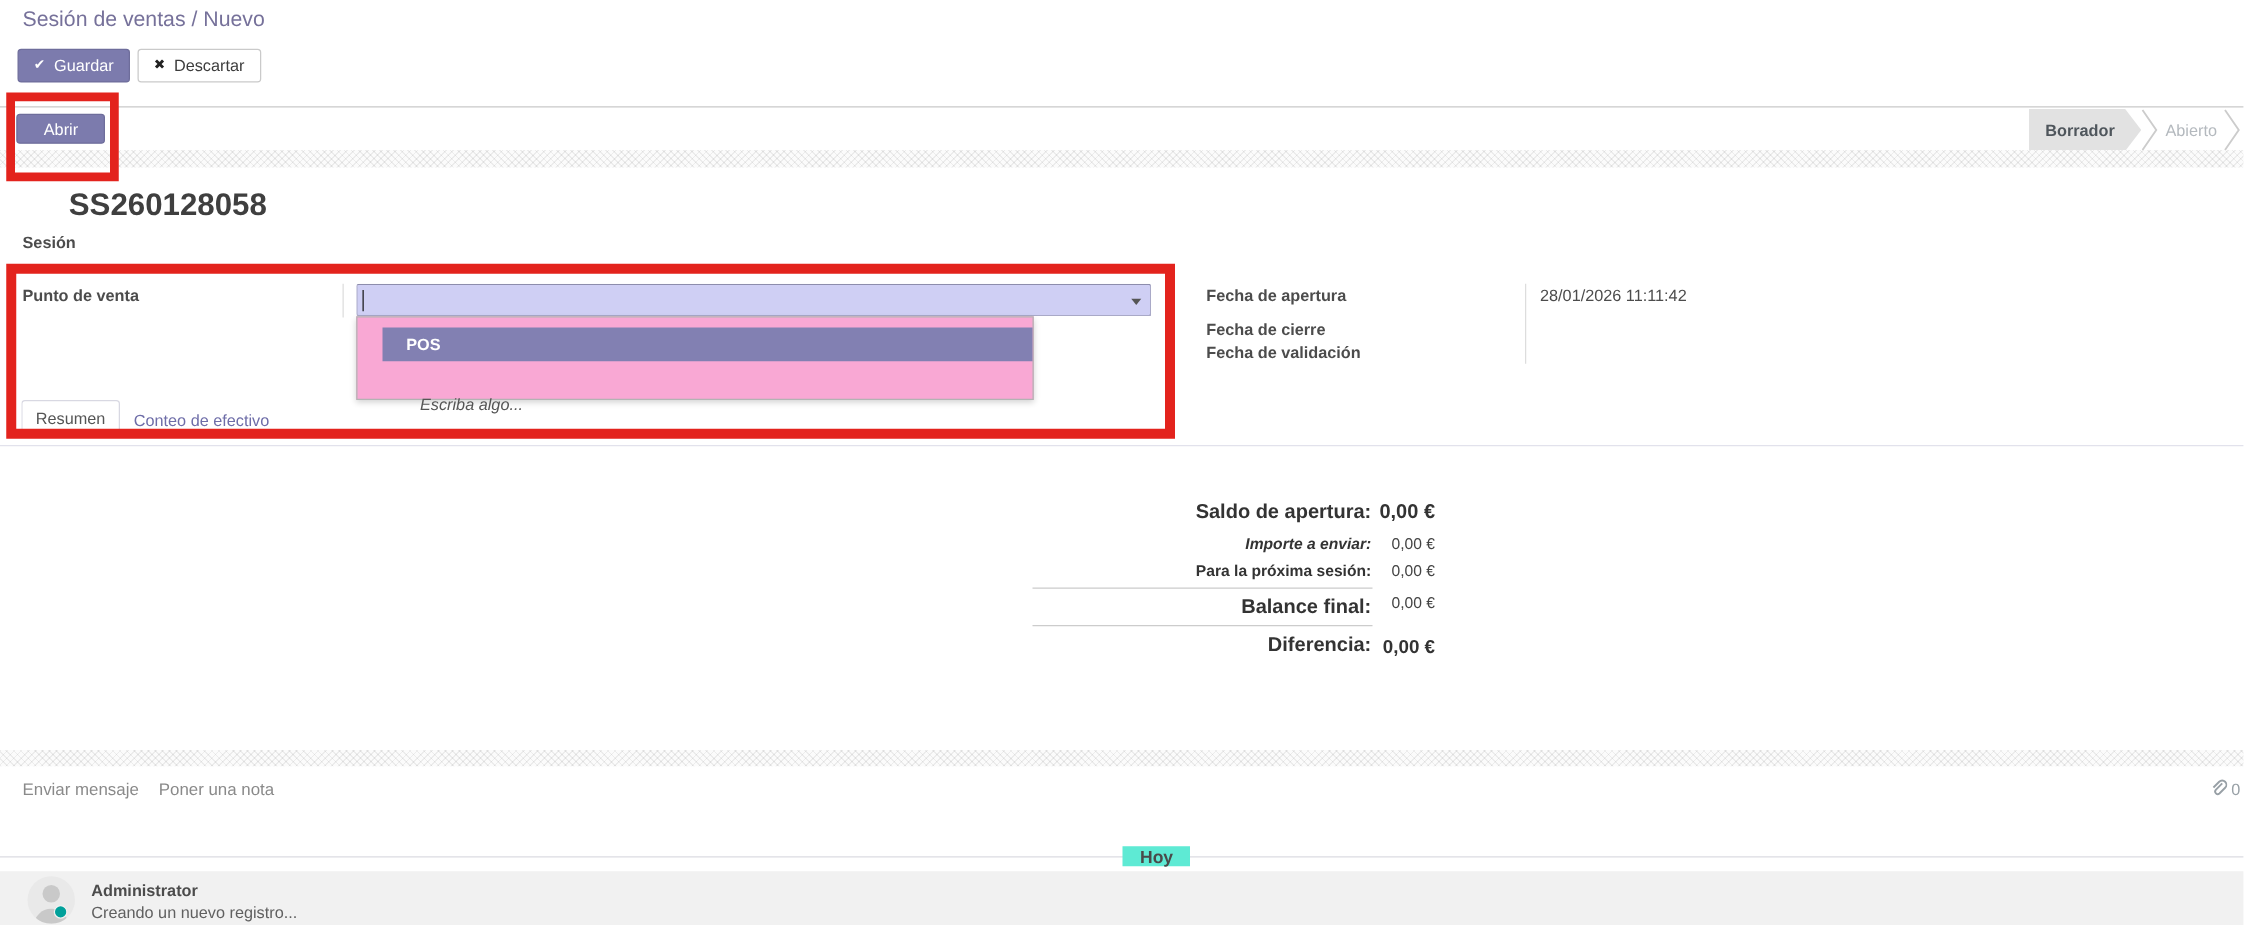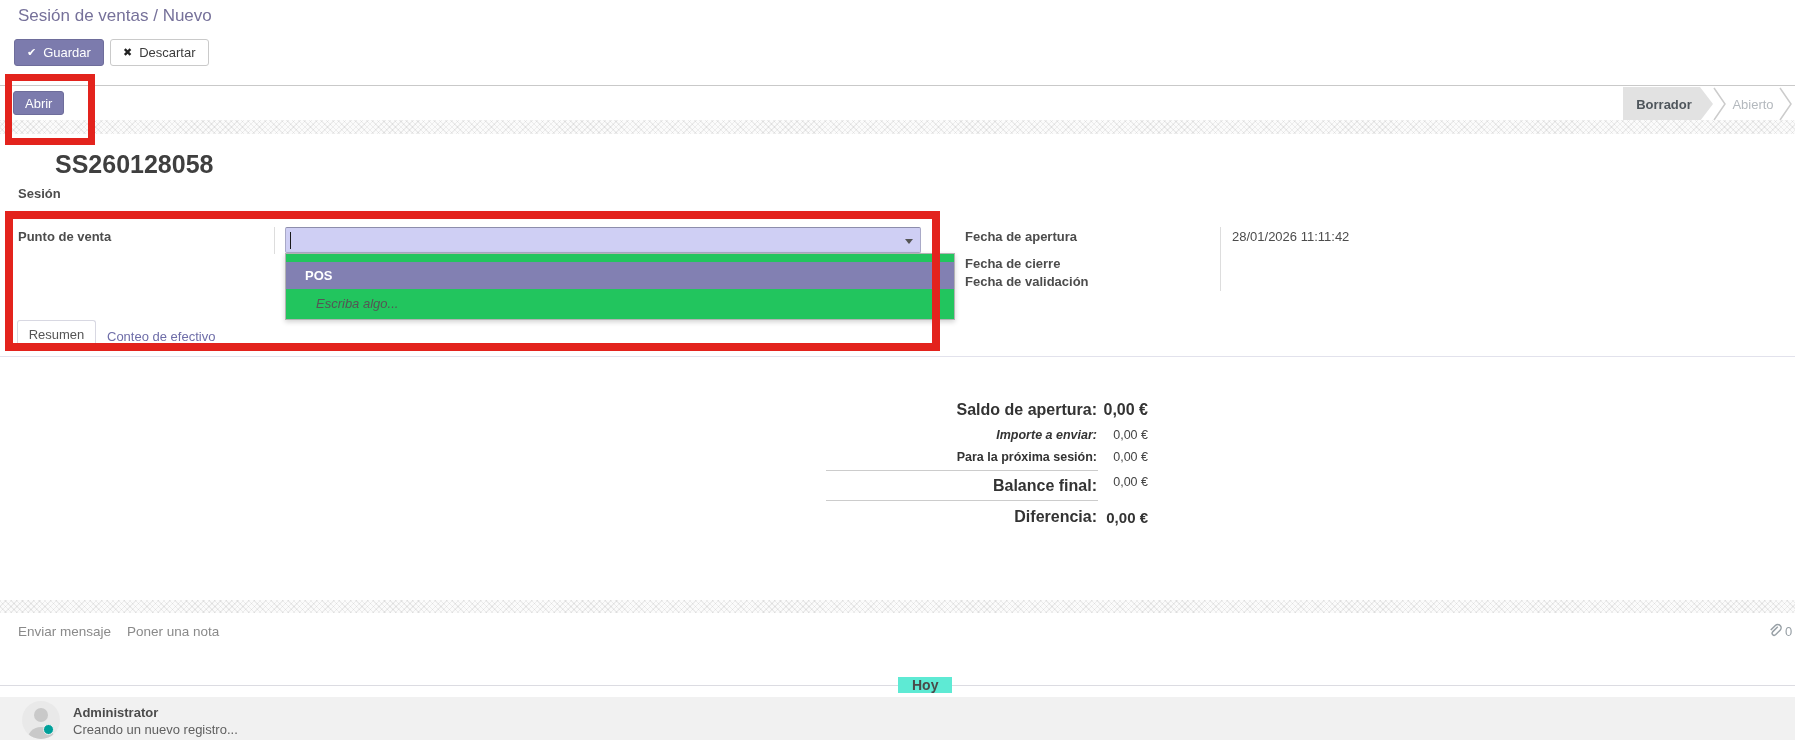--- a/index.html
+++ b/index.html
@@ -19,21 +19,21 @@
   
   .toolbar{left:14px; top:39px; display:flex; gap:6px;}
   .btn{height:27px; padding:0 12px; font-size:13px; border-radius:3px;
        display:inline-flex; align-items:center; gap:7px; cursor:pointer; white-space:nowrap;}
   .btn-primary{background:var(--accent); border:1px solid #6e6d9b; color:#fff;}
   .btn-default{background:#fff; border:1px solid #cacaca; color:#3c3c3c;}
   .btn .ic{font-size:11px; line-height:1;}
   .btn-default .ic{color:#222;}
   
   .statusbar{left:0; top:85px; width:1795px; height:35px; background:#fff; border-top:1px solid #c9c9c9;}
-  .open-btn{left:13px; top:5px; height:24px; padding:0 11px; font-size:13px;}
+  .open-btn{left:13px; top:5px; height:24px; padding:0 21px; font-size:13px;}
   .stages{left:1623px; top:1px; height:34px; display:flex; align-items:stretch;}
   .stage{font-size:13px; display:flex; align-items:center;}
   .stage-active{width:90px; background:#e2e2e2; color:#4f565c; font-weight:bold;
     justify-content:center; padding-right:8px;
     clip-path:polygon(0 0, calc(100% - 13px) 0, 100% 50%, calc(100% - 13px) 100%, 0 100%);}
   .stage-muted{color:#b4b9be; justify-content:center;}
   .chev{display:flex; align-items:center;}
   
   .hatch{
     background-color:#fbfbfb;
@@ -48,25 +48,25 @@
   .record-title-label{left:18px; top:186px; font-size:13px; font-weight:bold; color:#4c4c4c;}
   
   .form-label{font-size:13px; font-weight:bold; color:#4c4c4c; white-space:nowrap;}
   .form-value{font-size:13px; color:#4c4c4c; white-space:nowrap;}
   .col-divider{width:1px; background:#ddd;}
   .pos-input{left:285px; top:227px; width:636px; height:26px; background:var(--field_bg);
     border:1px solid #a9a9c7; border-top-color:#8d8dac; border-radius:2px;}
   .text-cursor{left:4px; top:4px; width:1px; height:17px; background:#1a1a1a;}
   .caret{right:7px; top:11px; width:0; height:0;
     border-left:4px solid transparent; border-right:4px solid transparent; border-top:5px solid #555;}
-  .dropdown{left:285px; top:253px; width:670px; height:67px; background:#22c55e;
-    border:1px solid #b3b3b3; box-shadow:0 2px 5px rgba(0,0,0,0.18); padding-top:8px;}
+  .dropdown{left:285px; top:253px; width:542px; height:67px; background:#f9a8d4;
+    border:1px solid #b3b3b3; box-shadow:0 2px 5px rgba(0,0,0,0.18); padding-top:8px;padding-left:20px;}
   .dd-option{height:27px; line-height:27px; background:var(--highlight); color:#fff;
     font-size:13px; font-weight:bold; padding-left:19px; cursor:pointer;}
-  .dd-hint{height:29px; line-height:29px; font-size:13px; font-style:italic; color:#555; padding-left:30px;}
+  .dd-hint{height:29px; line-height:29px; font-size:13px; font-style:italic; color:#555; padding-left:30px;margin-top:20px;}
   
   .tab-active{left:17px; top:320px; width:79px; height:29px; background:#fff;
     border:1px solid #d8d8e2; border-bottom:none; border-radius:3px 3px 0 0;
     font-size:13px; color:#555; text-align:center; line-height:28px; cursor:pointer;}
   .tab-link{left:107px; top:329px; font-size:13px; color:var(--link); cursor:pointer;}
   .notebook-line{left:0; top:356px; width:1795px; height:1px; background:#e2e2ec;}
   
   .sum-label{width:397px; left:700px; text-align:right;}
   .sum-value{left:1102px; width:46px; text-align:right;}
   .big{font-size:16px; font-weight:bold; color:#333;}

